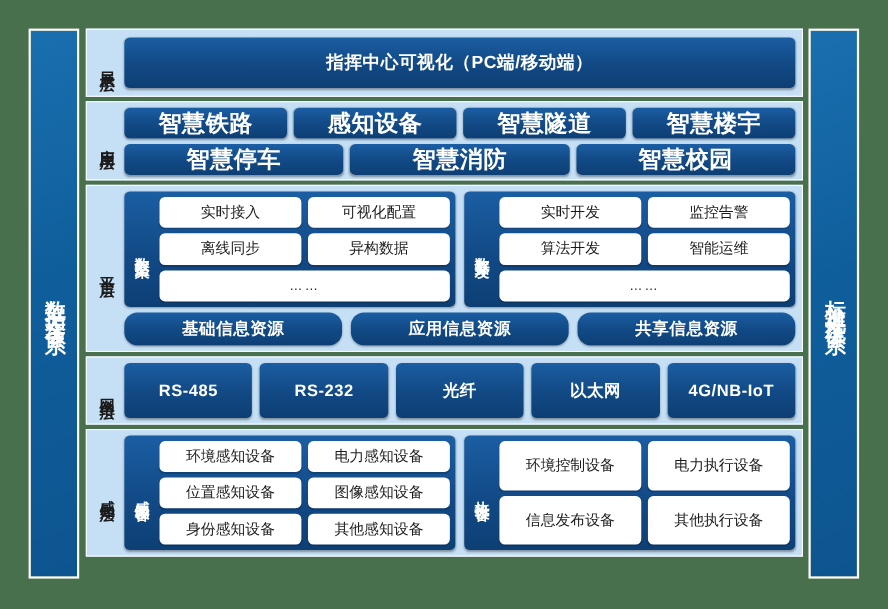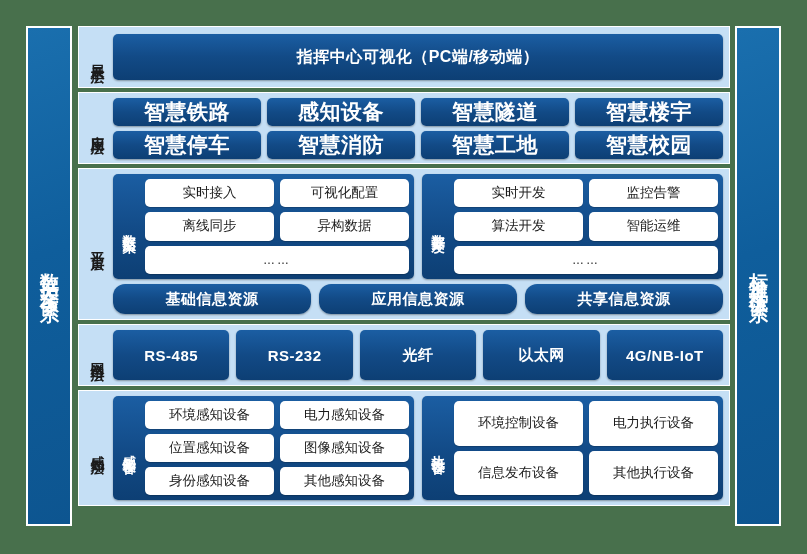--- a/index.html
+++ b/index.html
@@ -234,21 +234,20 @@
       <div class="band-body">
         <div class="app-row">
           <div class="pill">智慧铁路</div>
           <div class="pill">感知设备</div>
           <div class="pill">智慧隧道</div>
           <div class="pill">智慧楼宇</div>
         </div>
         <div class="app-row">
           <div class="pill">智慧停车</div>
           <div class="pill">智慧消防</div>
-          <div class="pill">智慧工地</div>
           <div class="pill">智慧校园</div>
         </div>
       </div>
     </div>
 
     <div class="band" id="band-platform">
       <div class="band-label">
         <span>平台层</span>
       </div>
       <div class="band-body">

